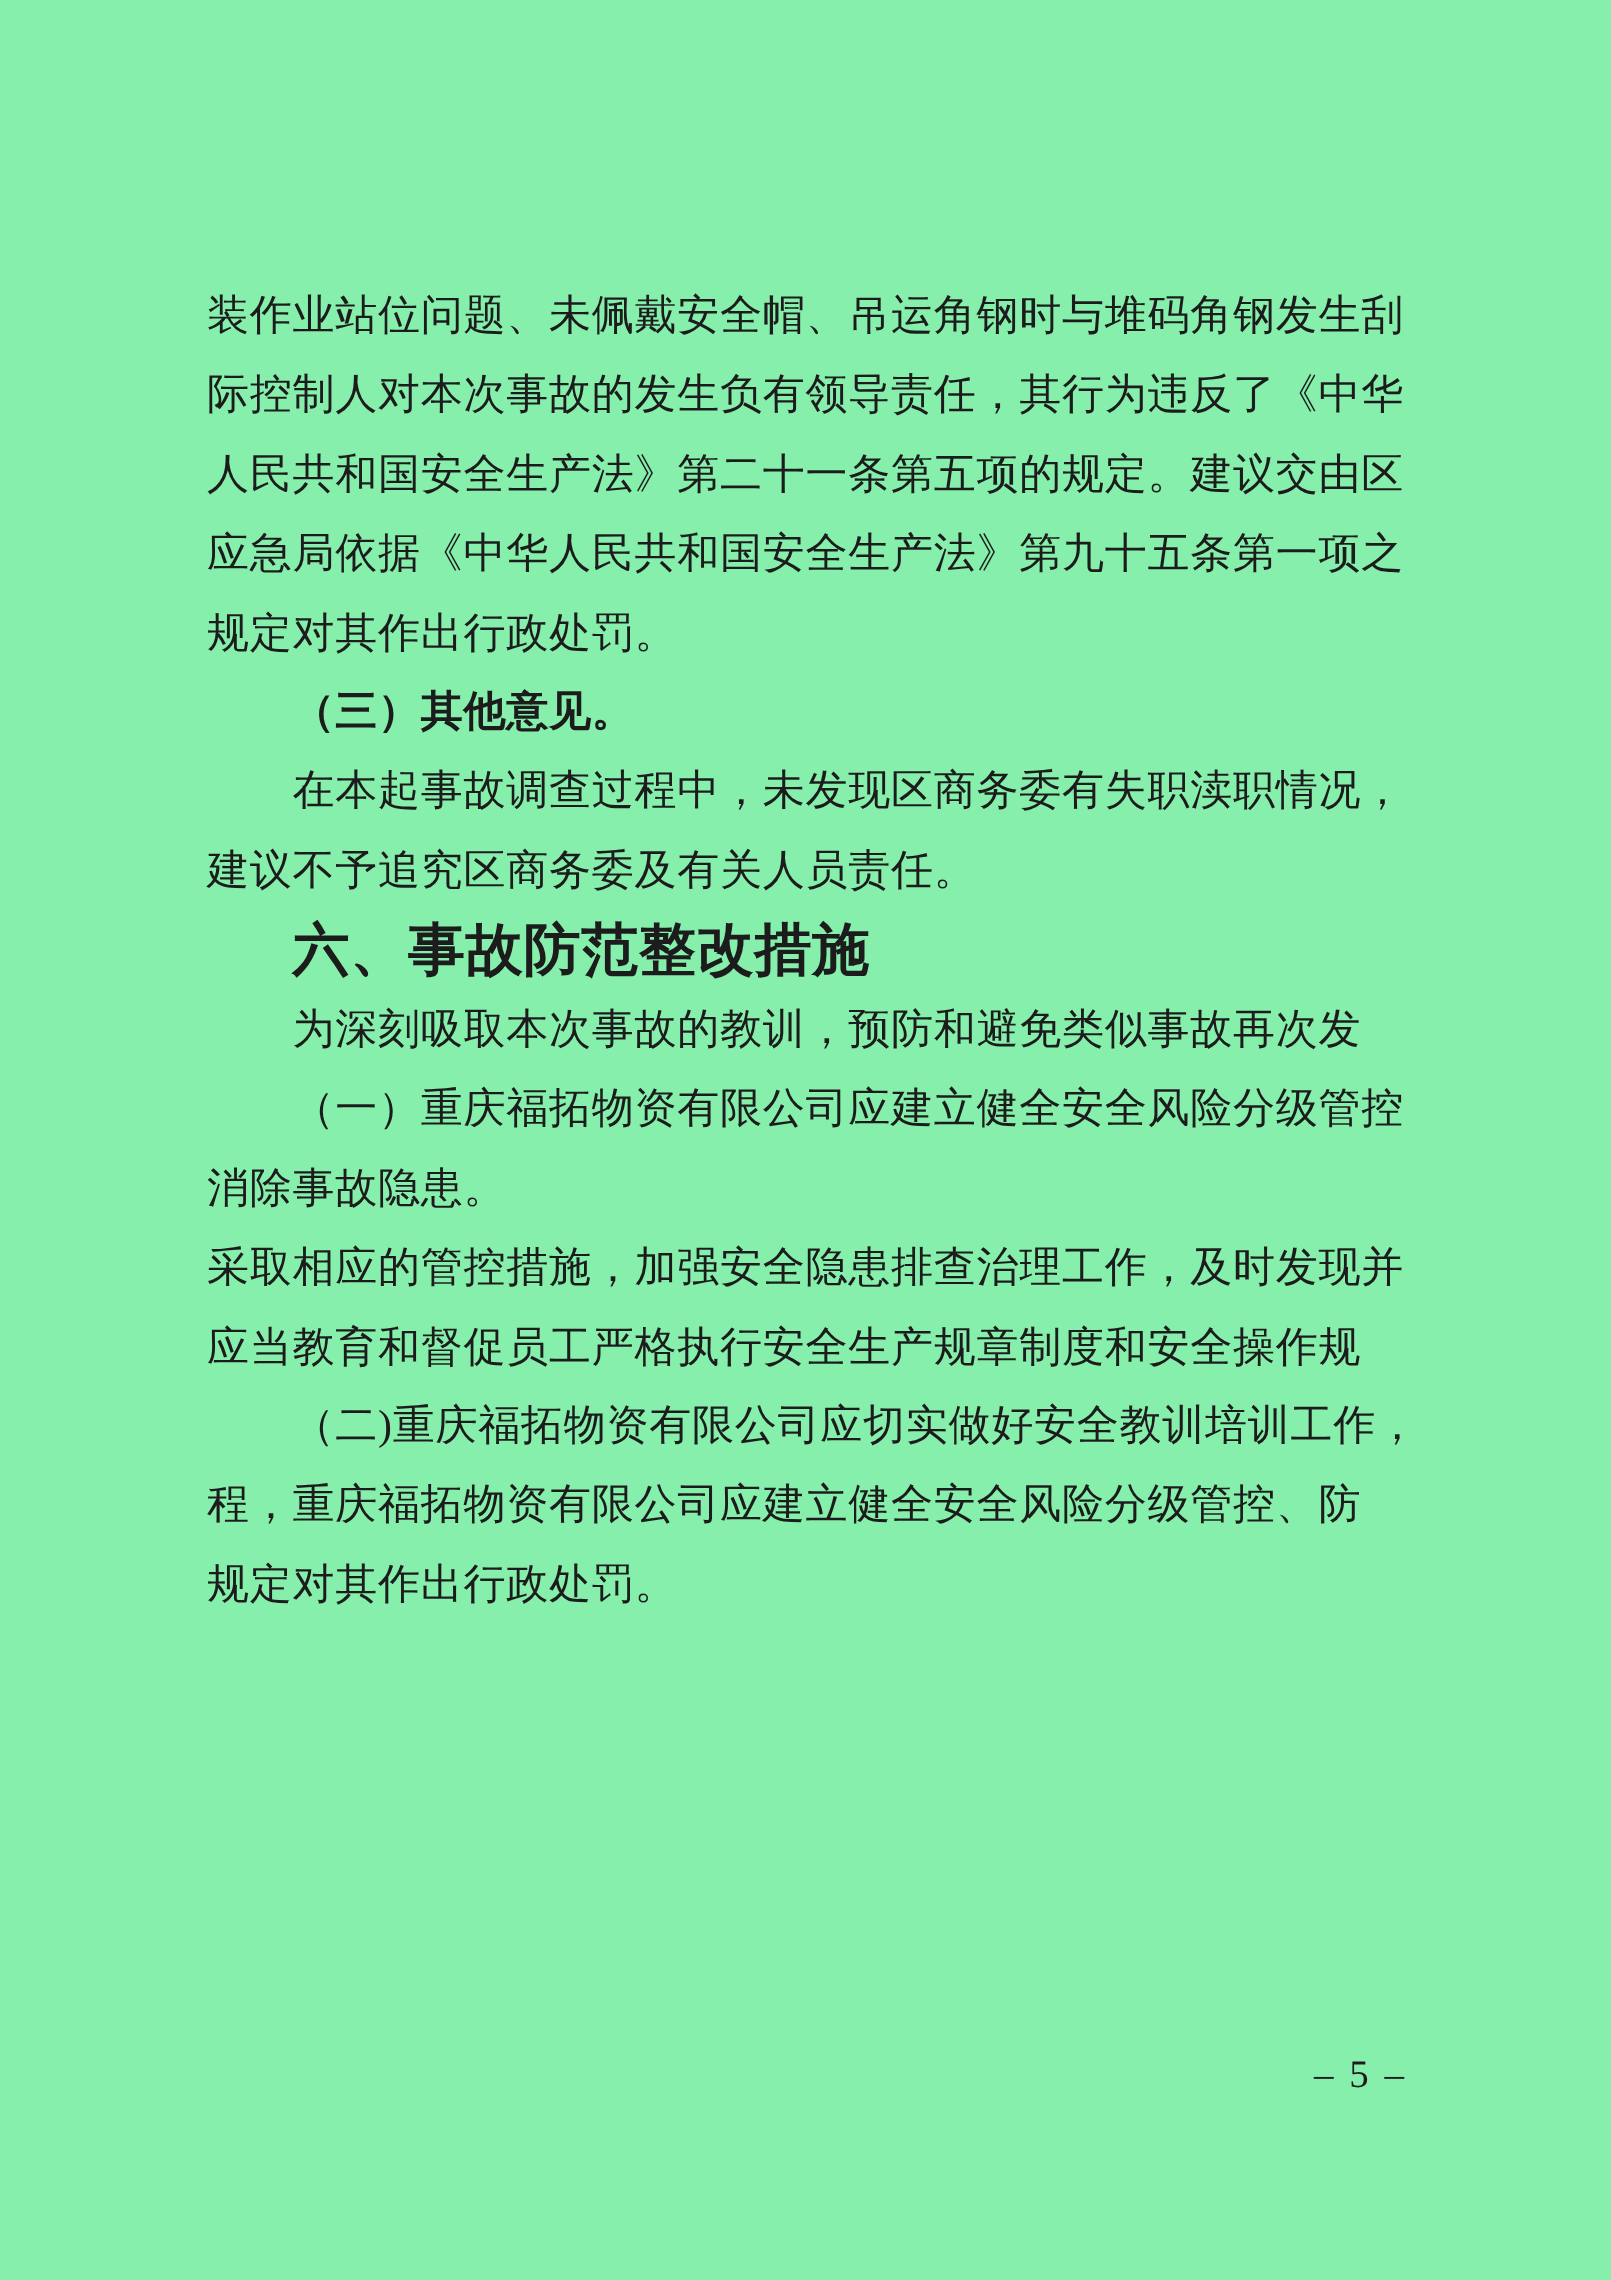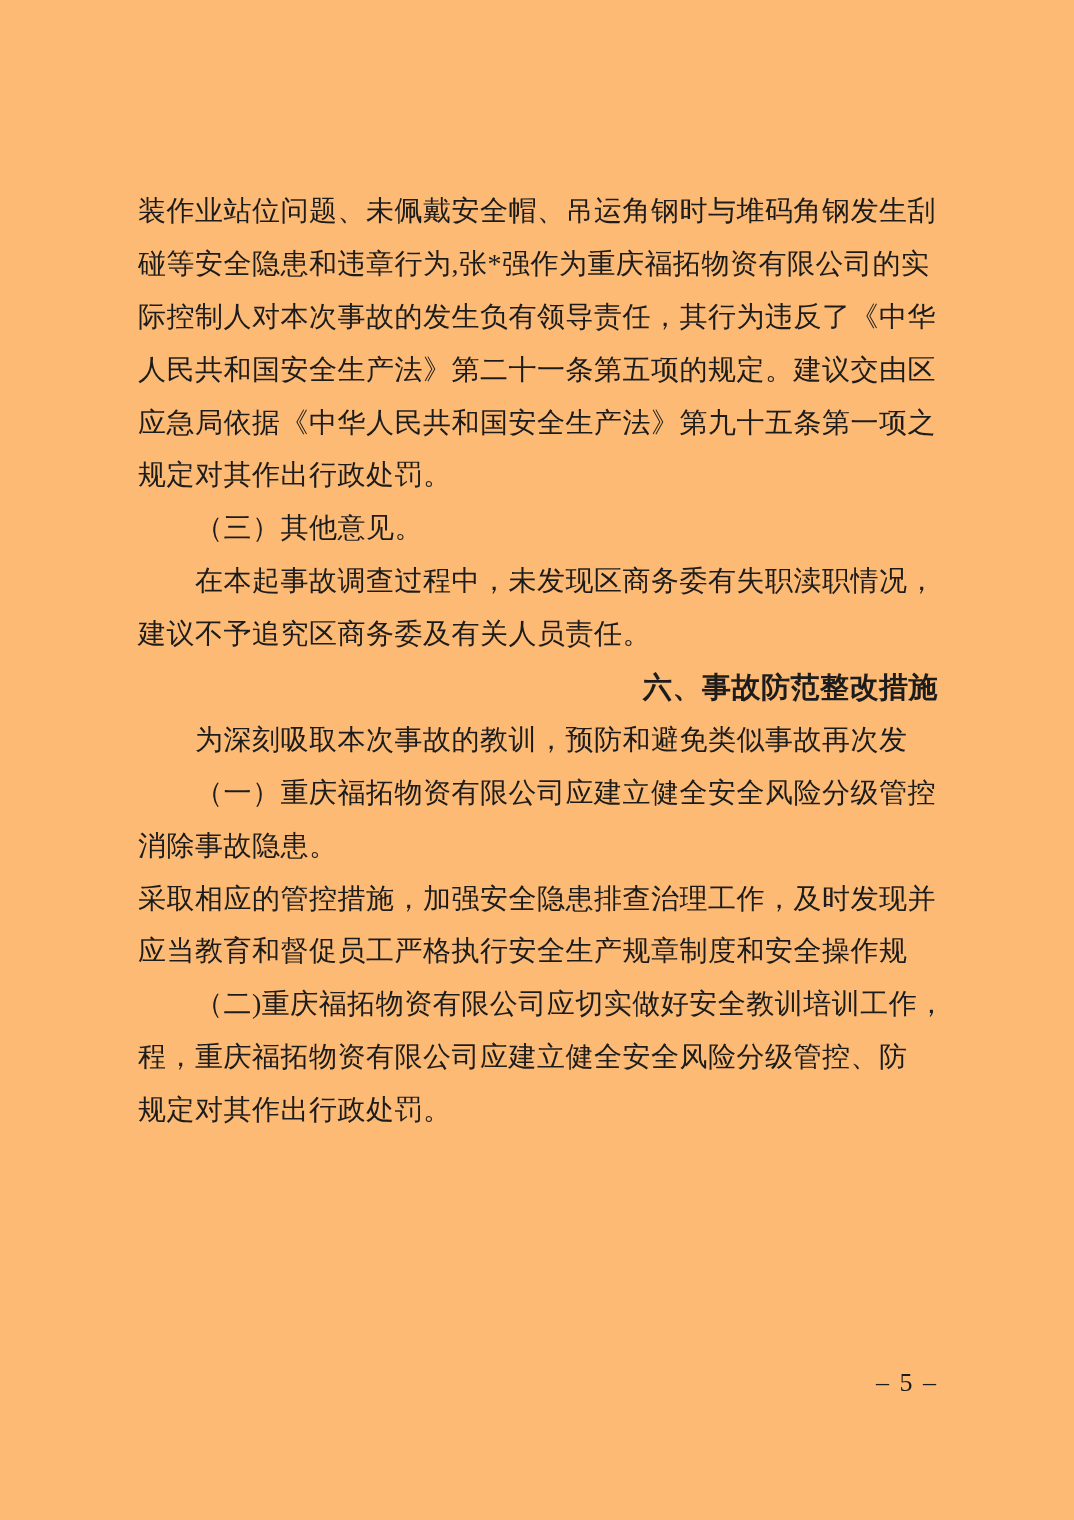--- a/index.html
+++ b/index.html
@@ -4,21 +4,21 @@
 <style>
   html, body {
     margin: 0;
     padding: 0;
     background: #ffffff;
   }
   .page {
     position: relative;
     width: 1074px;
     height: 1520px;
-    background: #fdba74;
+    background: #86efac;
     color: #1c1c1c;
     overflow: hidden;
   }
   .text-block {
     position: absolute;
     left: 138px;
     top: 185px;
     width: 800px;
   }
   .line {
@@ -26,46 +26,44 @@
     line-height: 52.9px;
     font-family: "Liberation Serif", "DejaVu Serif", serif;
     font-size: 28px;
     letter-spacing: 0.5px;
     white-space: nowrap;
   }
   .line.indent {
     padding-left: 57px;
   }
   .line.subheading {
-    font-weight: normal;
+    font-weight: bold;
   }
   .line.heading {
     font-family: "Liberation Sans", "DejaVu Sans", sans-serif;
     font-weight: bold;
-    font-size: 29px;
-    text-align: right;
+    font-size: 38px;
   }
   .footer {
     position: absolute;
     top: 1368px;
     right: 136px;
     font-family: "Liberation Serif", "DejaVu Serif", serif;
     font-size: 26px;
     line-height: 30px;
     letter-spacing: 2px;
     color: #1c1c1c;
   }
 </style>
 </head>
 <body>
 
 <div class="page">
   <div class="text-block">
     <div class="line">装作业站位问题、未佩戴安全帽、吊运角钢时与堆码角钢发生刮</div>
-    <div class="line">碰等安全隐患和违章行为,张*强作为重庆福拓物资有限公司的实</div>
     <div class="line">际控制人对本次事故的发生负有领导责任，其行为违反了《中华</div>
     <div class="line">人民共和国安全生产法》第二十一条第五项的规定。建议交由区</div>
     <div class="line">应急局依据《中华人民共和国安全生产法》第九十五条第一项之</div>
     <div class="line">规定对其作出行政处罚。</div>
     <div class="line indent subheading">（三）其他意见。</div>
     <div class="line indent">在本起事故调查过程中，未发现区商务委有失职渎职情况，</div>
     <div class="line">建议不予追究区商务委及有关人员责任。</div>
     <div class="line indent heading">六、事故防范整改措施</div>
     <div class="line indent">为深刻吸取本次事故的教训，预防和避免类似事故再次发</div>
     <div class="line indent">（一）重庆福拓物资有限公司应建立健全安全风险分级管控</div>

